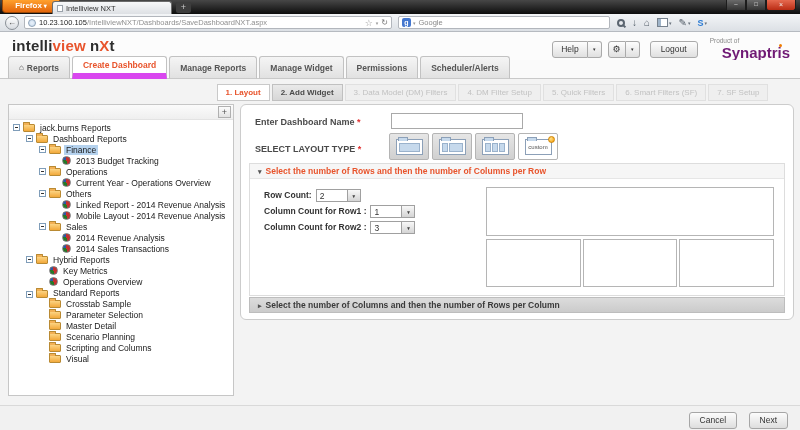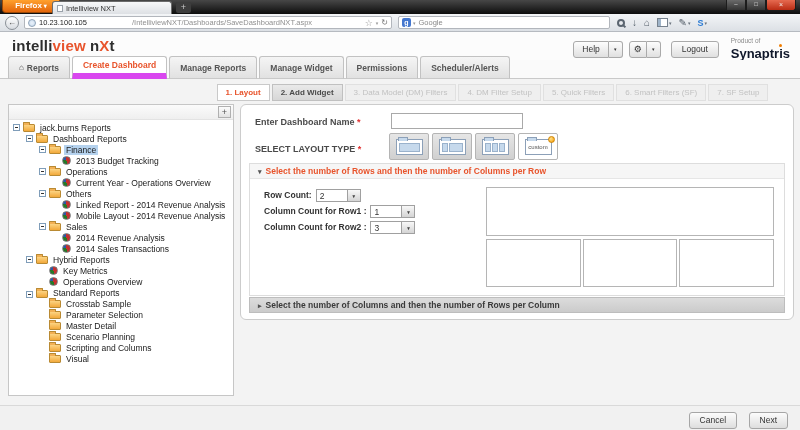--- a/index.html
+++ b/index.html
@@ -33,21 +33,21 @@
     display:flex;align-items:center;}
   .back-btn{width:14px;height:14px;margin-left:5px;border-radius:50%;
     border:1px solid #8a9097;background:linear-gradient(#fefefe,#d7dbe0);
     color:#444;font-size:8px;line-height:12px;text-align:center;}
   .urlbar{margin-left:5px;width:368px;height:13px;background:#fff;border:1px solid #b2b6bc;
     border-radius:2px;display:flex;align-items:center;padding:0 3px;font-size:7.5px;}
   .globe{width:8px;height:8px;border-radius:50%;border:1px solid #8fa3b8;
     background:radial-gradient(#eaf2fb,#c7d9ec);margin-right:3px;flex:none;}
   .url-text{white-space:nowrap;overflow:hidden;}
   .url-host{color:#1d1d1d;}
-  .url-path{color:#909090;margin-left:45px;}
+  .url-path{color:#909090;}
   .url-icons{margin-left:auto;display:flex;align-items:center;gap:3px;color:#999;}
   .u-star{font-size:9px;}
   .u-caret{font-size:5px;}
   .u-reload{font-size:8px;color:#777;}
   .searchbar{margin-left:6px;width:212px;height:13px;background:#fff;border:1px solid #b2b6bc;
     border-radius:2px;display:flex;align-items:center;padding:0 3px;font-size:7.5px;}
   .gfav{width:9px;height:9px;background:#4477cf;border-radius:2px;color:#fff;
     font-size:7px;font-weight:bold;text-align:center;line-height:9px;flex:none;}
   .s-caret{font-size:5px;color:#999;margin:0 3px 0 2px;}
   .s-text{color:#8a8a8a;}
@@ -69,21 +69,21 @@
   .hdr-right{position:absolute;right:10px;top:6px;display:flex;align-items:center;}
   .hbtn{height:17px;border:1px solid #aaa;background:linear-gradient(#fdfdfd,#e0e0e0);
     font-size:8.5px;color:#333;text-align:center;line-height:15px;}
   .hbtn.main{padding:0 8px;border-radius:3px 0 0 3px;}
   .hbtn.caretb{width:14px;border-left:none;border-radius:0 3px 3px 0;font-size:5px;}
   .hgroup{display:flex;margin-left:6px;}
   .hbtn.gear{width:18px;border-radius:3px 0 0 3px;font-size:9px;}
   .hbtn.logout{padding:0 10px;border-radius:3px;margin-left:10px;}
   .brandbox{margin-left:12px;position:relative;line-height:1;}
   .product-of{font-size:6.5px;color:#8a8a8a;display:block;}
-  .synaptris{font-size:13px;font-weight:bold;color:#0f172a;}
+  .synaptris{font-size:15px;font-weight:bold;color:#701a75;margin-left:12px;}
   .sdot{position:absolute;top:6px;right:8px;width:3px;height:3px;border-radius:50%;background:#f07d00;}
 
   
   .tabbar{position:absolute;top:60px;left:0;right:0;height:19px;background:#fafafa;
     border-bottom:1px solid #c9c9c9;}
   .tabs{position:absolute;left:8px;bottom:-1px;display:flex;gap:2px;}
   .tab{padding:3px 10px;font-size:8.5px;font-weight:bold;color:#555;
     background:linear-gradient(#f5f5f5,#e1e1e1);border:1px solid #c2c2c2;border-bottom:1px solid #c9c9c9;
     border-radius:3px 3px 0 0;display:flex;align-items:center;gap:3px;}
   .tab.active{background:#fff;color:#e8542c;border-bottom:6px solid #d946ef;}

